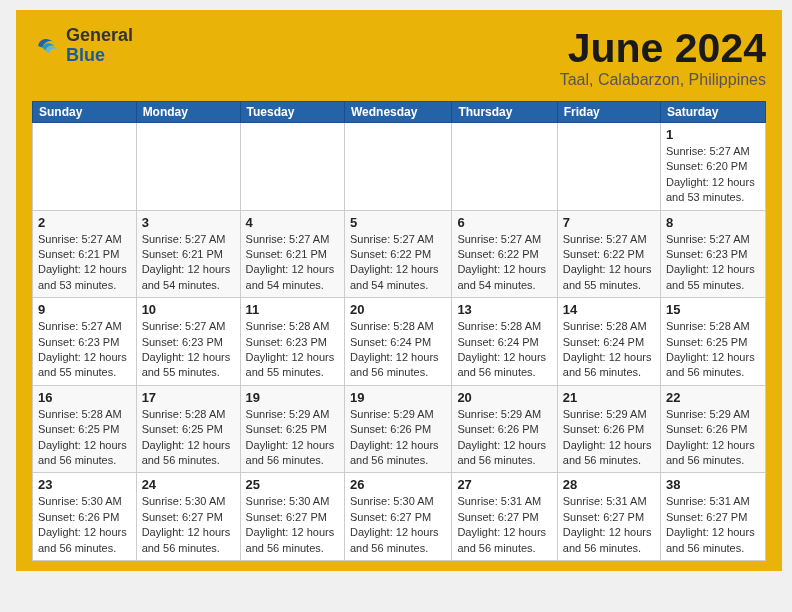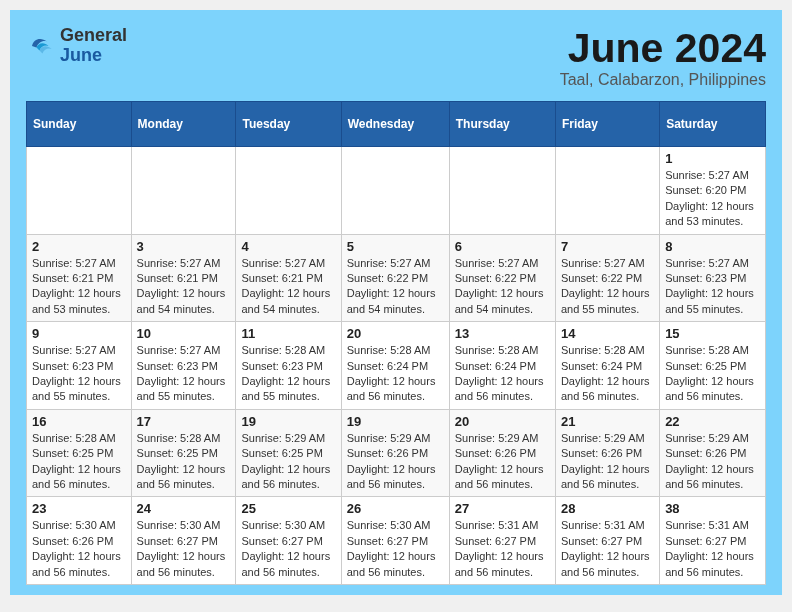--- a/index.html
+++ b/index.html
@@ -4,22 +4,23 @@
   <style>
     * { box-sizing: border-box; margin: 0; padding: 0; }
     body {
       font-family: Arial, sans-serif;
       background: #f0f0f0;
       padding: 10px;
       width: 792px;
       min-height: 612px;
     }
     .container {
-      background: #7dd3fc;
+      background: #eab308;
       padding: 16px 16px 10px 16px;
+      margin-left: 6px;
     }
     .header {
       display: flex;
       justify-content: space-between;
       align-items: flex-start;
       margin-bottom: 12px;
     }
     .logo {
       display: flex;
       align-items: center;
@@ -55,21 +56,21 @@
       width: 100%;
       border-collapse: collapse;
       border: 1px solid #ccc;
     }
     .calendar-table th {
       background: #2563a8;
       color: white;
       font-size: 12px;
       font-weight: bold;
       text-align: left;
-      padding: 15px 6px;
+      padding: 3px 6px;
       border: 1px solid #1a4d8e;
     }
     .calendar-table td {
       border: 1px solid #ccc;
       vertical-align: top;
       padding: 4px 5px;
       min-height: 70px;
       width: 113px;
       background: white;
     }
@@ -100,21 +101,21 @@
 <div class="container">
   <div class="header">
     <div class="logo">
       <svg class="logo-bird" viewBox="0 0 40 40">
         <path d="M8 20 C10 10, 20 8, 28 14 C22 12, 16 16, 14 22 Z" fill="#2563a8"></path>
         <path d="M14 22 C16 16, 24 14, 30 20 C26 18, 20 20, 18 26 Z" fill="#1a9ad4"></path>
         <path d="M18 26 C20 20, 28 18, 34 24 C30 22, 24 24, 22 30 Z" fill="#5bb8e8"></path>
       </svg>
       <div>
         <div class="logo-text">
-          General<br><span>June</span>
+          General<br><span>Blue</span>
         </div>
       </div>
     </div>
     <div class="title-block">
       <div class="month-title">June 2024</div>
       <div class="location">Taal, Calabarzon, Philippines</div>
     </div>
   </div>
 
   <table class="calendar-table">

